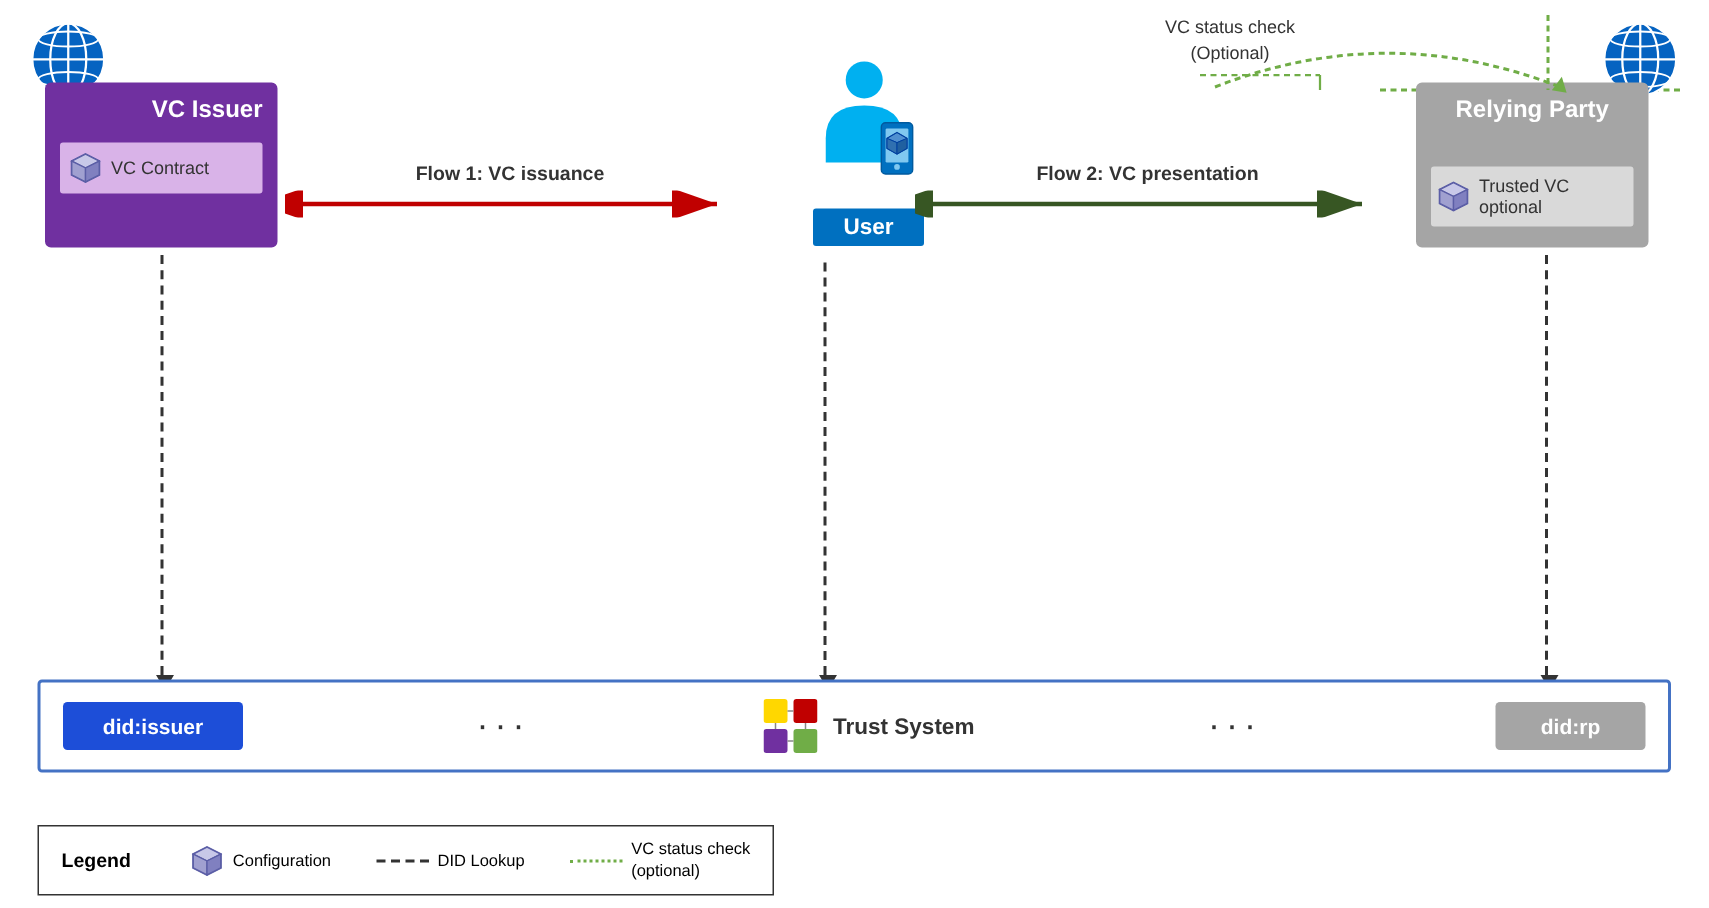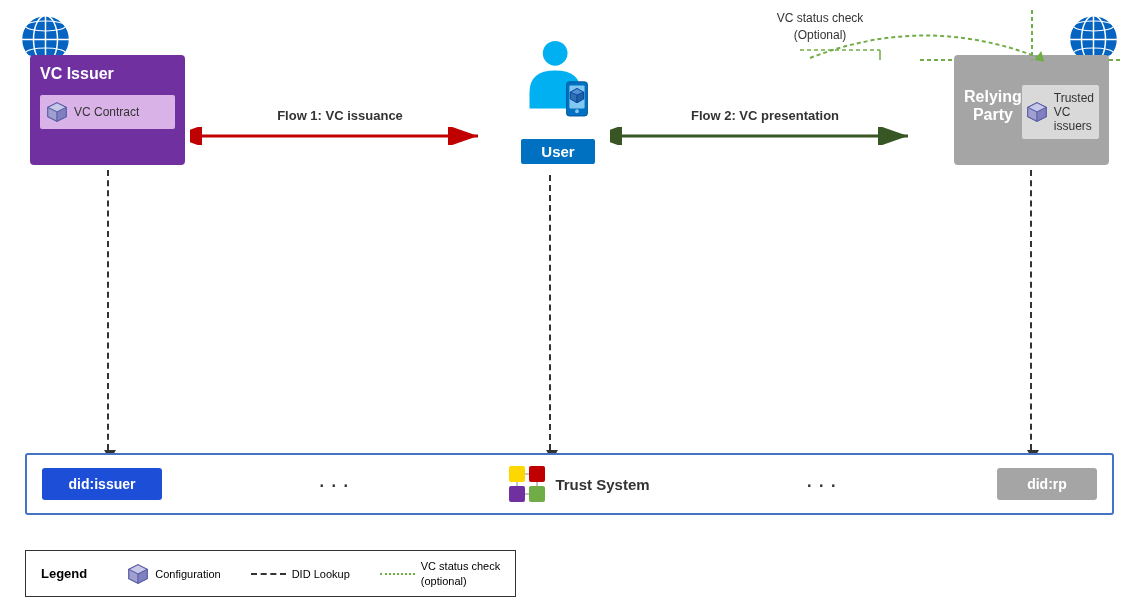--- a/index.html
+++ b/index.html
@@ -24,21 +24,21 @@
       position: absolute;
       left: 30px;
       top: 55px;
       width: 155px;
       height: 110px;
       background: #7030a0;
       border: 2px solid #7030a0;
       border-radius: 4px;
       display: flex;
       flex-direction: column;
-      align-items: flex-start;
+      align-items: flex-end;
       justify-content: flex-start;
       padding: 8px;
     }
     .vc-issuer-title {
       color: #fff;
       font-weight: bold;
       font-size: 16px;
       text-align: center;
       margin-bottom: 8px;
     }
@@ -54,32 +54,33 @@
     }
     .vc-contract-label {
       font-size: 12px;
       color: #333;
       font-weight: 500;
     }
 
     
     .relying-party-box {
       position: absolute;
-      right: 30px;
+      right: 40px;
       top: 55px;
       width: 155px;
       height: 110px;
       background: #a5a5a5;
       border: 2px solid #a5a5a5;
       border-radius: 4px;
       display: flex;
-      flex-direction: row;
+      flex-direction: column;
       align-items: center;
       justify-content: flex-start;
       padding: 8px;
+      gap: 16px;
     }
     .relying-party-title {
       color: #fff;
       font-weight: bold;
       font-size: 16px;
       text-align: center;
       margin-bottom: 8px;
     }
     .trusted-vc-area {
       background: #d9d9d9;
@@ -93,21 +94,21 @@
     }
     .trusted-vc-label {
       font-size: 12px;
       color: #333;
       font-weight: 500;
     }
 
     
     .user-area {
       position: absolute;
-      left: 498px;
+      left: 519px;
       top: 40px;
       width: 120px;
       display: flex;
       flex-direction: column;
       align-items: center;
     }
     .user-label-box {
       background: #0070c0;
       color: #fff;
       font-weight: bold;
@@ -370,21 +371,21 @@
     <div class="trusted-vc-area">
       <svg class="cube-icon" viewBox="0 0 24 24">
         <polygon points="12,2 22,7 22,17 12,22 2,17 2,7" fill="none" stroke="#5b5ea6" stroke-width="1.5"></polygon>
         <line x1="2" y1="7" x2="12" y2="12" stroke="#5b5ea6" stroke-width="1.5"></line>
         <line x1="22" y1="7" x2="12" y2="12" stroke="#5b5ea6" stroke-width="1.5"></line>
         <line x1="12" y1="12" x2="12" y2="22" stroke="#5b5ea6" stroke-width="1.5"></line>
         <polygon points="12,2 22,7 12,12 2,7" fill="#c8c8e8" stroke="#5b5ea6" stroke-width="1"></polygon>
         <polygon points="2,7 12,12 12,22 2,17" fill="#a0a0d0" stroke="#5b5ea6" stroke-width="1"></polygon>
         <polygon points="22,7 12,12 12,22 22,17" fill="#8080c0" stroke="#5b5ea6" stroke-width="1"></polygon>
       </svg>
-      <span class="trusted-vc-label">Trusted VC issuers</span>
+      <span class="trusted-vc-label">Trusted VC optional</span>
     </div>
   </div>
 
   <div class="user-area">
     <svg class="person-phone-svg" viewBox="0 0 90 100">
 
       <circle cx="42" cy="14" r="13" fill="#00b0f0"></circle>
       <path d="M15,55 Q15,32 42,32 Q69,32 69,55 L69,72 L15,72 Z" fill="#00b0f0"></path>
 
       <rect x="54" y="44" width="22" height="36" rx="3" ry="3" fill="#0070c0" stroke="#005a9e" stroke-width="1"></rect>

